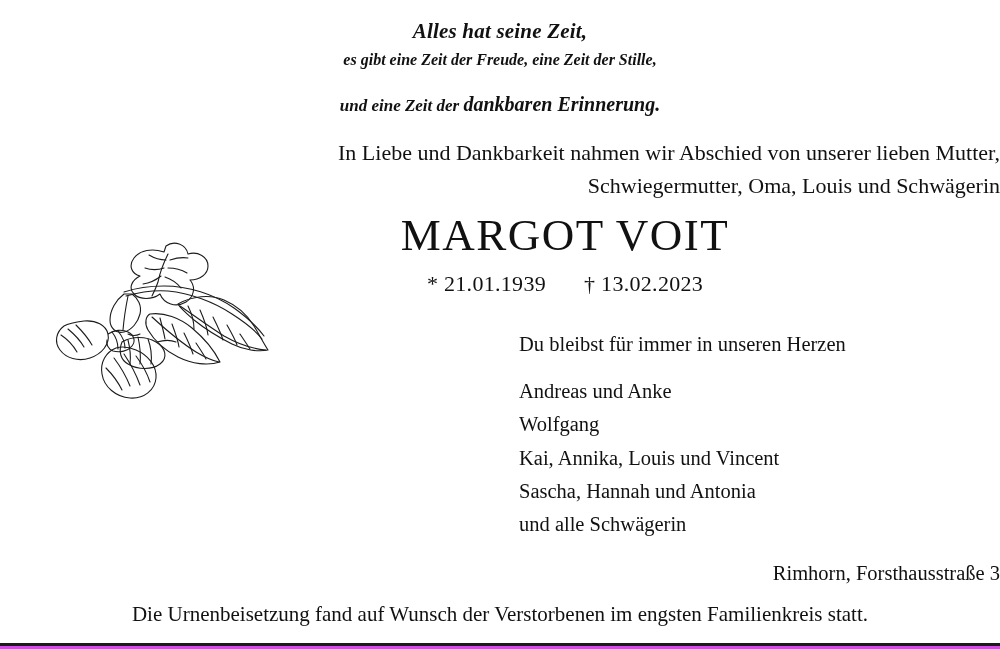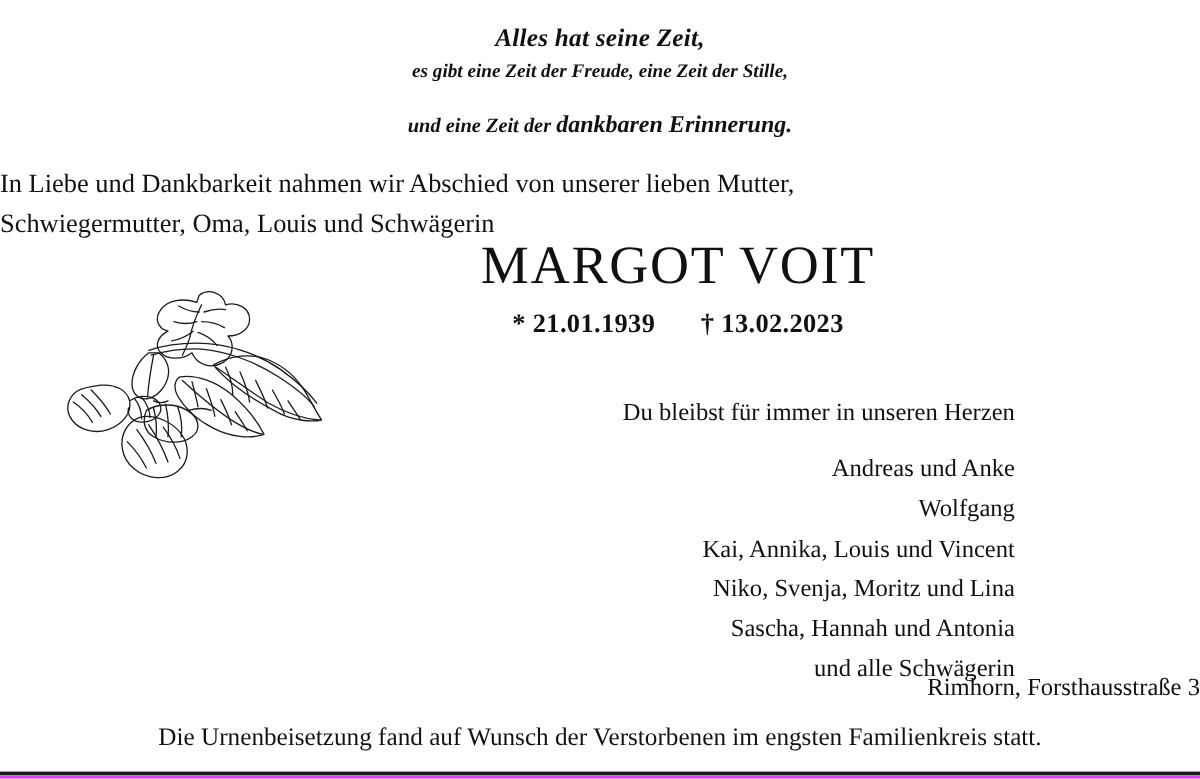--- a/index.html
+++ b/index.html
@@ -55,63 +55,61 @@
     font-weight: bold;
     line-height: 1.5;
     margin-top: 18px;
   }
   .verse-line4 .big {
     font-size: 20px;
   }
 
   
   .intro {
-    text-align: left;
+    text-align: right;
     font-size: 22px;
     line-height: 1.5;
     margin-top: 17px;
   }
 
   
   .name-block {
     position: absolute;
     left: 285px;
-    top: 198px;
+    top: 212px;
     width: 560px;
     text-align: center;
   }
   .name {
     font-size: 45px;
     letter-spacing: 1.5px;
     line-height: 1.05;
     white-space: nowrap;
   }
   .dates {
     font-size: 22px;
     margin-top: 12px;
     letter-spacing: 0.3px;
-    font-weight: bold;
   }
   .dates .gap {
     display: inline-block;
     width: 38px;
   }
 
   
   .family {
     position: absolute;
     left: 519px;
     top: 328px;
     font-size: 20.5px;
     line-height: 1.62;
     text-align: left;
   }
   .family div {
     white-space: nowrap;
-    text-align: right;
   }
 
   
   .place {
     position: absolute;
     left: 0;
     right: 0;
     top: 562px;
     text-align: right;
     font-size: 20.5px;
@@ -227,21 +225,20 @@
     <div class="name-block">
       <div class="name">MARGOT VOIT</div>
       <div class="dates"><span>* 21.01.1939</span><span class="gap"></span><span>† 13.02.2023</span></div>
     </div>
 
     <div class="family">
       <div style="margin-bottom:14px;">Du bleibst für immer in unseren Herzen</div>
       <div>Andreas und Anke</div>
       <div>Wolfgang</div>
       <div>Kai, Annika, Louis und Vincent</div>
-      <div>Niko, Svenja, Moritz und Lina</div>
       <div>Sascha, Hannah und Antonia</div>
       <div>und alle Schwägerin</div>
     </div>
 
     <div class="place">Rimhorn, Forsthausstraße 3</div>
     <div class="notice">Die Urnenbeisetzung fand auf Wunsch der Verstorbenen im engsten Familienkreis statt.</div>
 
   </div>
   <div class="bottom-rule"></div>
 </div>

